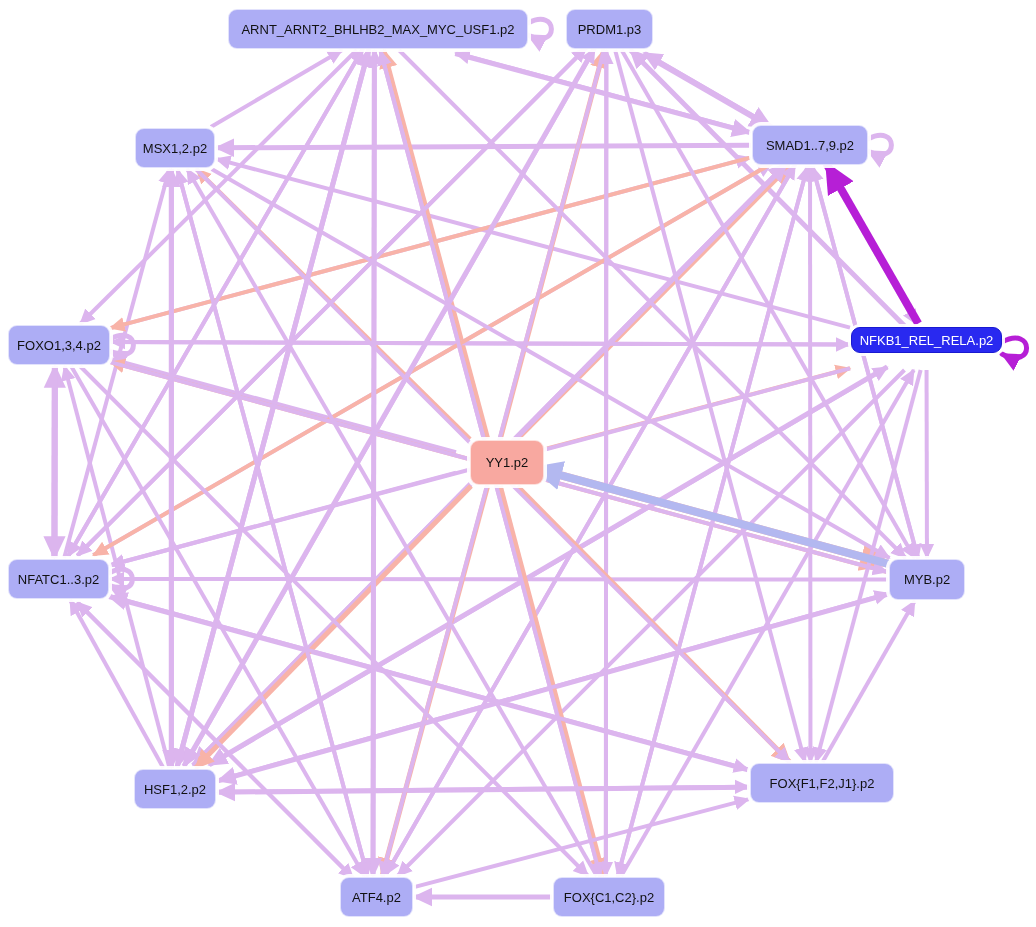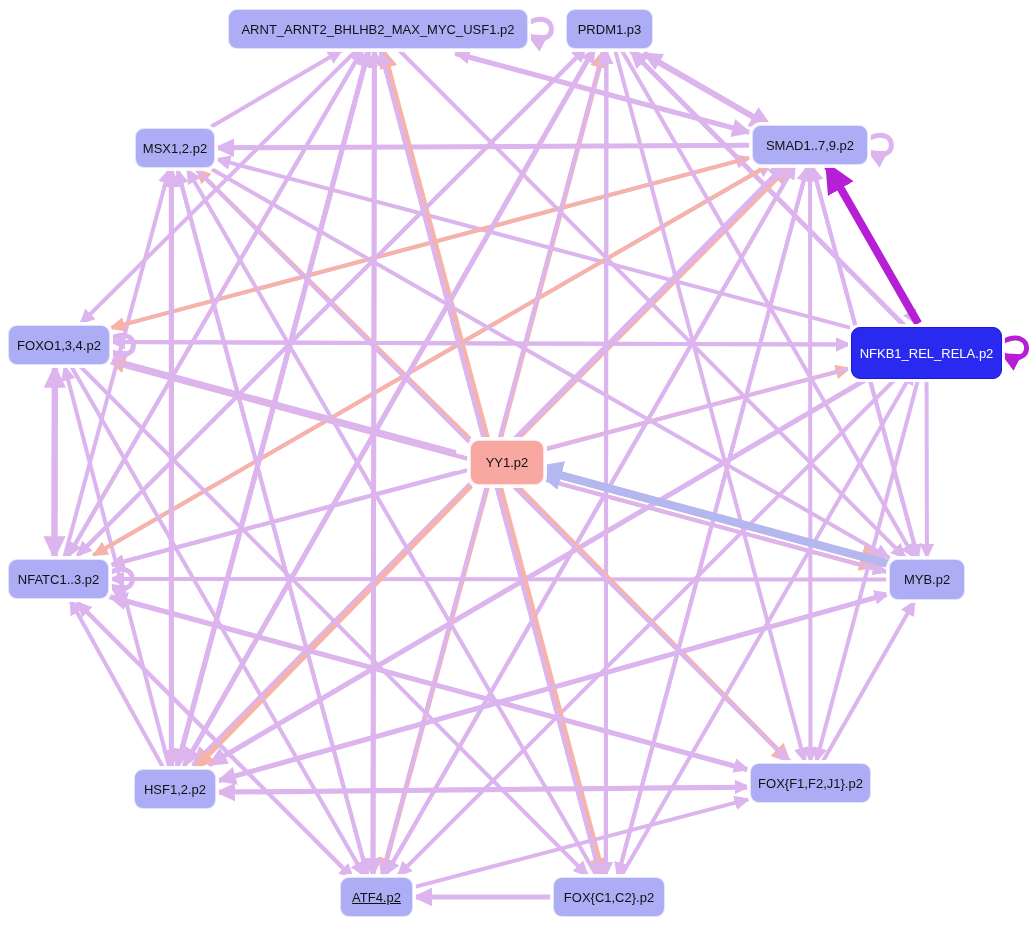--- a/index.html
+++ b/index.html
@@ -138,41 +138,41 @@
       </div>
       <div class="node normal" style="left: 566px; top: 9px; width: 87px; height: 40px;">
         <span>PRDM1.p3</span>
       </div>
       <div class="node normal" style="left: 752px; top: 125px; width: 116px; height: 40px;">
         <span>SMAD1..7,9.p2</span>
       </div>
       <div class="node normal" style="left: 135px; top: 128px; width: 80px; height: 40px;">
         <span>MSX1,2.p2</span>
       </div>
-      <div class="node highlight-node" style="left: 851px; top: 327px; width: 151px; height: 52px;">
+      <div class="node highlight-node" style="left: 851px; top: 327px; width: 151px; height: 26px;">
         <span>NFKB1_REL_RELA.p2</span>
       </div>
       <div class="node normal" style="left: 8px; top: 325px; width: 102px; height: 40px;">
         <span>FOXO1,3,4.p2</span>
       </div>
       <div class="node center-node" style="left: 470px; top: 440px; width: 74px; height: 45px;">
         <span>YY1.p2</span>
       </div>
       <div class="node normal" style="left: 8px; top: 559px; width: 101px; height: 40px;">
         <span>NFATC1..3.p2</span>
       </div>
       <div class="node normal" style="left: 889px; top: 559px; width: 76px; height: 41px;">
         <span>MYB.p2</span>
       </div>
       <div class="node normal" style="left: 134px; top: 769px; width: 82px; height: 40px; align-items: center;">
         <span>HSF1,2.p2</span>
       </div>
-      <div class="node normal" style="left: 750px; top: 763px; width: 121px; height: 40px;">
+      <div class="node normal" style="left: 750px; top: 763px; width: 144px; height: 40px;">
         <span>FOX{F1,F2,J1}.p2</span>
       </div>
-      <div class="node normal" style="left: 340px; top: 877px; width: 73px; height: 40px; text-decoration: underline;">
+      <div class="node normal" style="left: 340px; top: 877px; width: 73px; height: 40px;">
         <span>ATF4.p2</span>
       </div>
       <div class="node normal" style="left: 553px; top: 877px; width: 112px; height: 40px;">
         <span>FOX{C1,C2}.p2</span>
       </div>
     </div>
 </div>
 
 </body></html>

